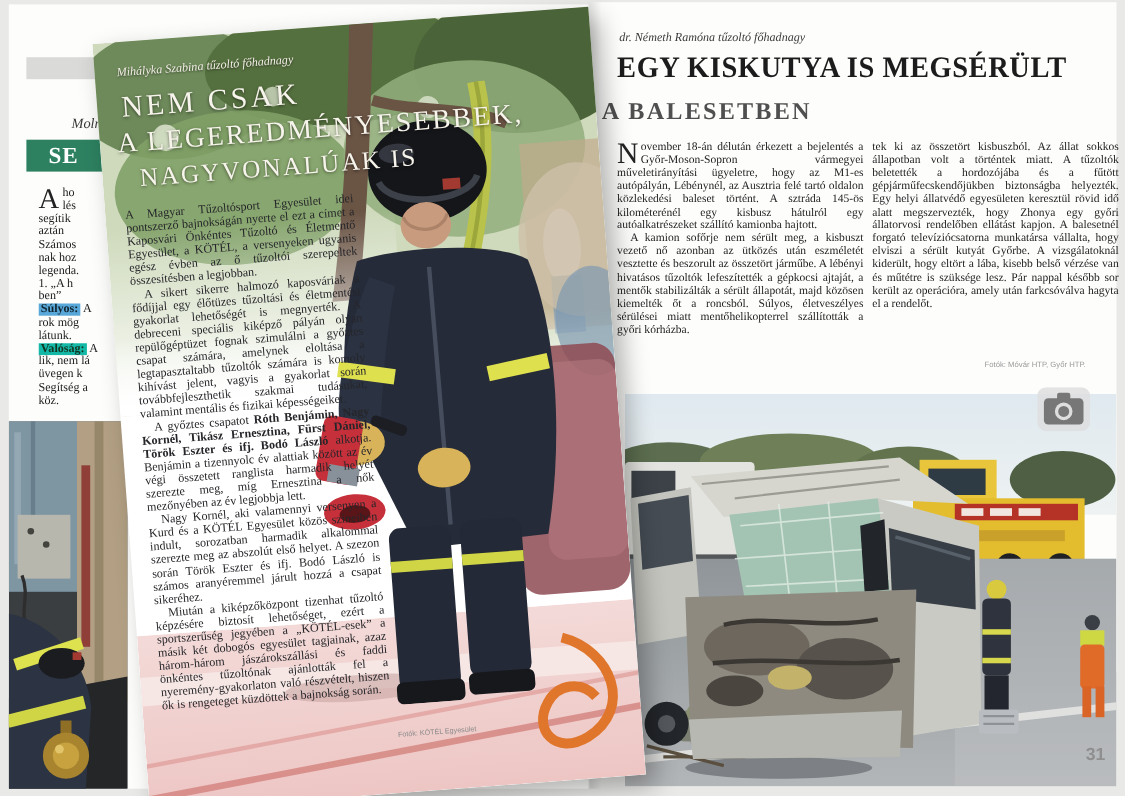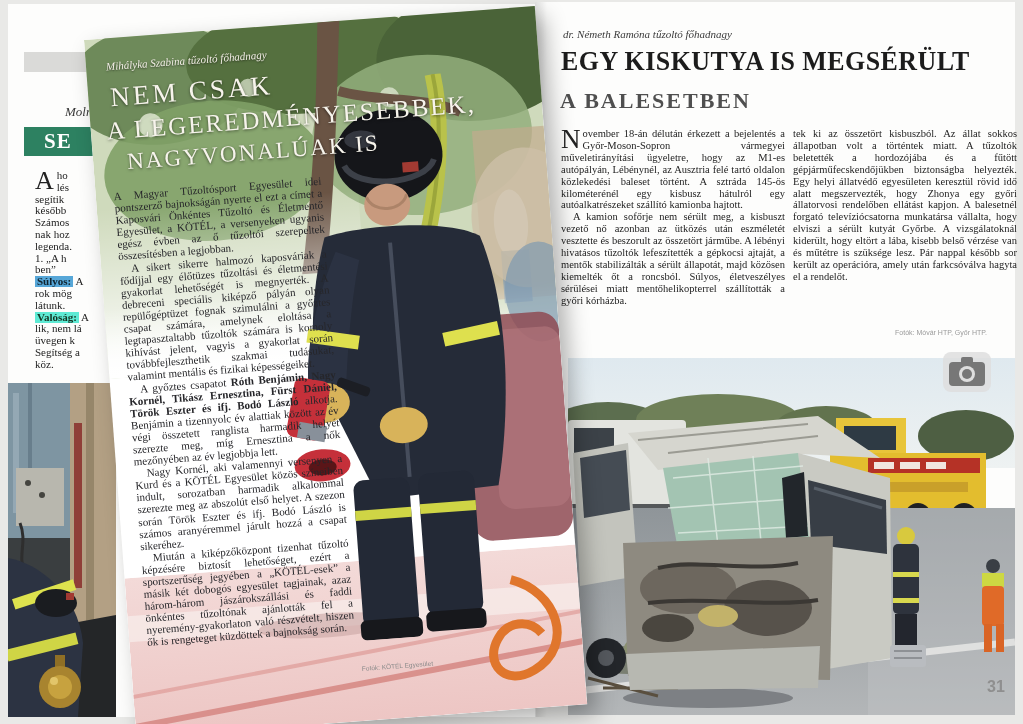--- a/index.html
+++ b/index.html
@@ -10,30 +10,30 @@
   #left-page{left:8px;top:4px;width:528px;height:713px;z-index:1;}
   .lp-band{position:absolute;left:16px;top:48px;width:150px;height:20px;background:#dadad8;}
   .lp-author{position:absolute;left:57px;top:100px;font-style:italic;font-size:13px;color:#3a3a3a;}
   .lp-titlebar{position:absolute;left:16px;top:123px;width:180px;height:29px;background:#2d8161;
                color:#fff;font-size:21px;font-weight:bold;letter-spacing:1px;padding:2px 0 0 20px;box-sizing:border-box;}
   .lp-col{position:absolute;left:27px;top:166px;width:100px;font-size:11px;line-height:11.8px;color:#222;}
   .lp-dc{float:left;font-size:26px;line-height:22px;padding-right:3px;font-weight:normal;}
   .lp-line{height:11.8px;overflow:hidden;white-space:nowrap;}
   .hl{font-weight:bold;padding:0 2px;color:#10232e;}
   .hl-blue{background:#57a7d8;}
-  .hl-green{background:#5eead4;color:#143423;}
+  .hl-green{background:#14b8a6;color:#143423;}
   .lp-photo{position:absolute;left:0;top:379px;width:108px;height:334px;}
   
   #right-page{left:535px;top:2px;width:480px;height:609px;z-index:1;}
   .gutter{position:absolute;left:535px;top:2px;width:12px;height:715px;z-index:2;
           background:linear-gradient(90deg,rgba(0,0,0,.10),rgba(0,0,0,0));}
   .rp-author{position:absolute;left:28px;top:26px;font-style:italic;font-size:11px;color:#3a3a3a;}
   .rp-title1{position:absolute;left:26px;top:44px;font-size:27px;font-weight:bold;color:#1c1c1c;
              letter-spacing:.5px;transform:scaleX(.96);transform-origin:0 0;white-space:nowrap;}
-  .rp-title2{position:absolute;left:25px;top:86px;font-size:22px;font-weight:bold;color:#4f4f4f;
+  .rp-title2{position:absolute;left:12px;top:86px;font-size:22px;font-weight:bold;color:#4f4f4f;
              letter-spacing:2px;white-space:nowrap;}
   .rp-col{position:absolute;top:126px;width:224px;font-size:10.5px;line-height:11.9px;
           text-align:justify;color:#232323;}
   #rp-col1{left:26px;} #rp-col2{left:258px;}
   .rp-col p{margin:0;} .rp-col p.ind{text-indent:12px;}
   .rp-dc{float:left;font-size:27px;line-height:22px;padding-right:2px;}
   .rp-credit{position:absolute;right:28px;top:327px;font-size:7px;color:#9a9a9a;
              font-family:"Liberation Sans",sans-serif;}
   .rp-photo{position:absolute;left:33px;top:356px;width:447px;height:357px;overflow:hidden;}
   .camera{position:absolute;left:408px;top:350px;width:48px;height:40px;z-index:3;}
@@ -70,21 +70,21 @@
     <div class="lp-titlebar">
       <span>SE</span>
     </div>
     <div class="lp-col">
       <div>
         <span class="lp-dc">A</span>
         <div class="lp-line">ho</div>
         <div class="lp-line">lés</div>
       </div>
       <div class="lp-line">segítik</div>
-      <div class="lp-line">később</div>
+      <div class="lp-line">aztán</div>
       <div class="lp-line">Számos</div>
       <div class="lp-line">nak hoz</div>
       <div class="lp-line">legenda.</div>
       <div class="lp-line">1. „A h</div>
       <div class="lp-line">ben”</div>
       <div class="lp-line"><span class="hl hl-blue">Súlyos:</span><span> A</span></div>
       <div class="lp-line">rok mög</div>
       <div class="lp-line">látunk.</div>
       <div class="lp-line"><span class="hl hl-green">Valóság:</span><span> A</span></div>
       <div class="lp-line">lik, nem lá</div>

